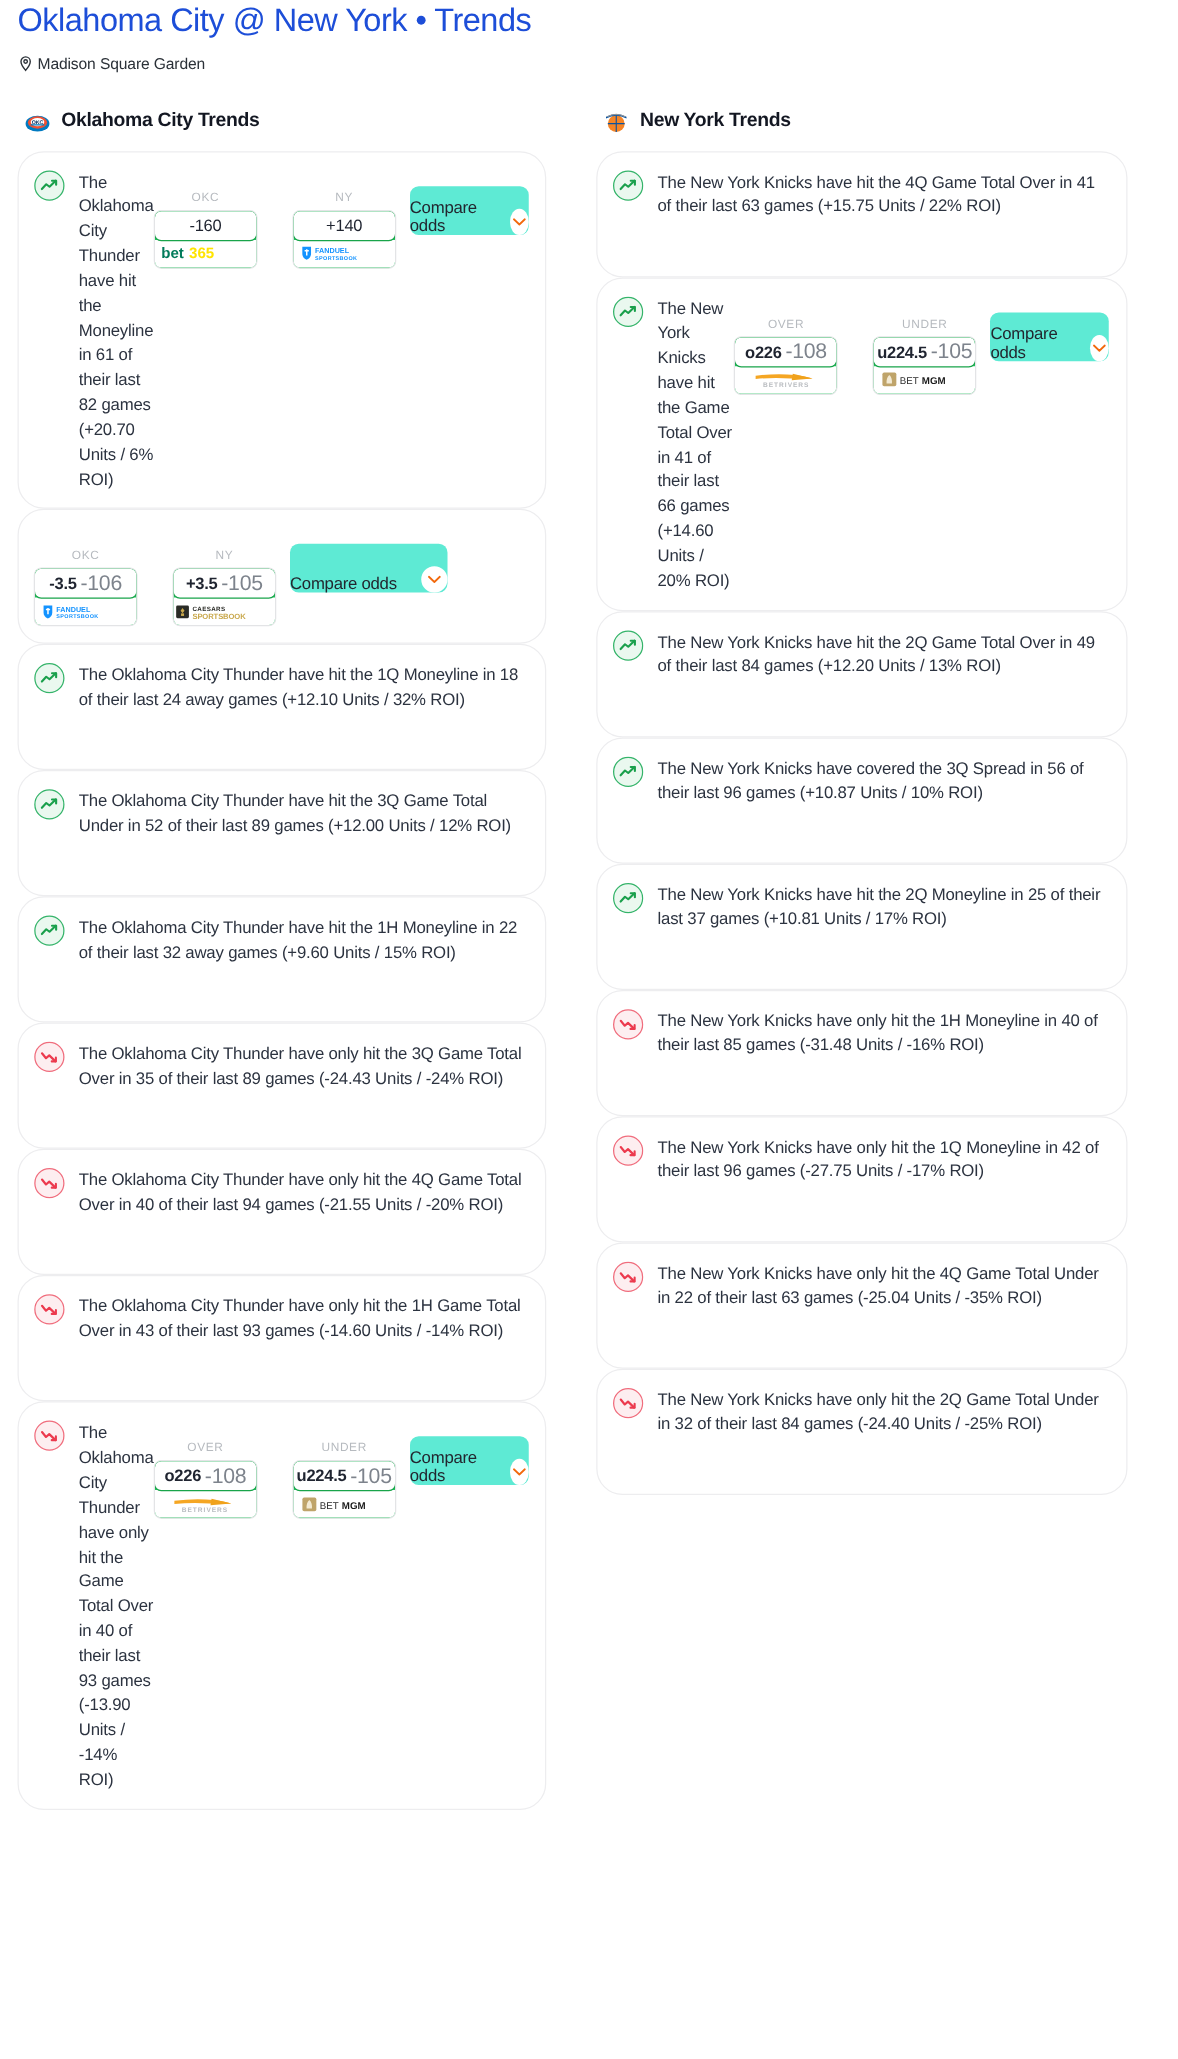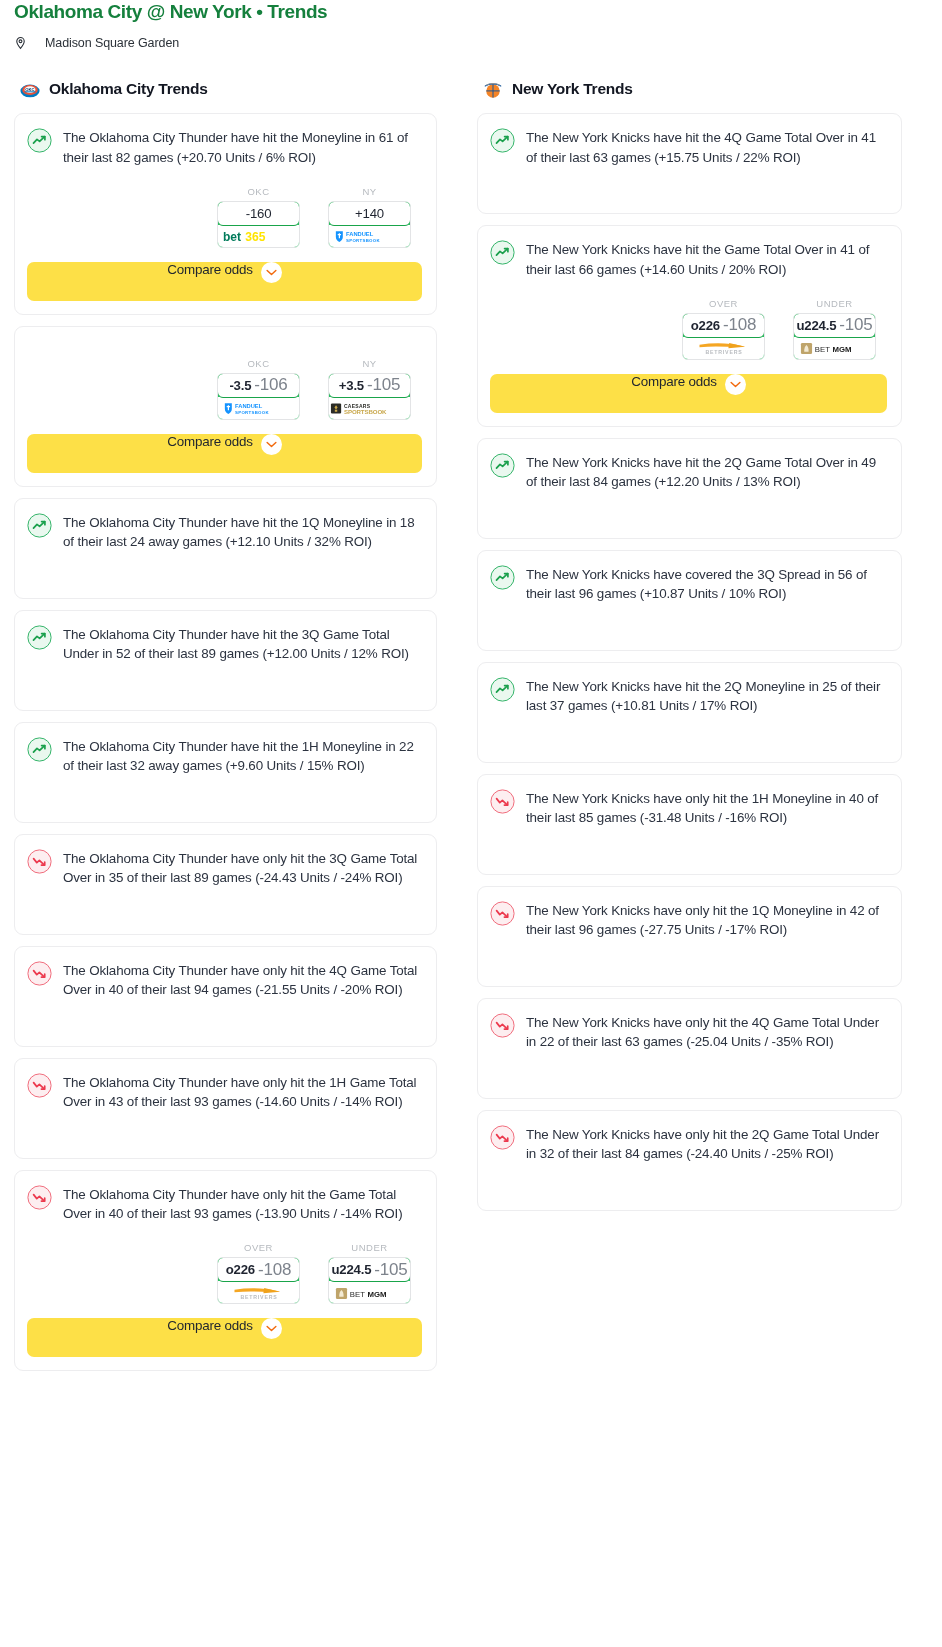--- a/index.html
+++ b/index.html
@@ -8,31 +8,31 @@
     background: #ffffff;
     font-family: "Liberation Sans", sans-serif;
     color: #1f2937;
     -webkit-font-smoothing: antialiased;
   }
   body { padding: 0; }
 
   
   .page-header { padding: 0 14px; }
   .page-title {
-    font-size: 19px;
-    font-weight: 700;
+    font-size: 26px;
+    font-weight: 400;
     letter-spacing: -0.4px;
-    color: #15803d;
+    color: #1d4ed8;
     line-height: 1.1;
     padding-top: 2px;
   }
   .venue-row {
     display: flex;
     align-items: center;
-    gap: 18px;
+    gap: 3px;
     margin-top: 13px;
   }
   .venue-text {
     font-size: 12.5px;
     color: #2b3138;
     letter-spacing: -0.1px;
   }
   .pin-icon { flex: none; width: 13px; height: 14px; display: block; }
 
   
@@ -57,27 +57,26 @@
     font-size: 15.5px;
     font-weight: 700;
     color: #131722;
     letter-spacing: -0.25px;
   }
   .team-logo { width: 22px; height: 20px; flex: none; display: block; }
 
   
   .card {
     border: 1px solid #ededef;
-    border-radius: 9px;
+    border-radius: 21px;
     background: #fff;
-    margin-bottom: 11px;
     padding: 13px 14px 13px 12px;
     min-height: 101px;
     display: flex;
-    flex-direction: column;
+    flex-direction: row;
   }
   .card.no-odds { min-height: 101px; }
 
   .trend-row {
     display: flex;
     align-items: flex-start;
     gap: 11px;
   }
   .trend-icon { flex: none; width: 25px; height: 25px; margin-top: 1px; }
   .trend-text {
@@ -132,27 +131,27 @@
     display: flex;
     align-items: center;
     justify-content: center;
     background: #fff;
   }
   .book-logo { height: 13px; display: block; }
 
   
   .compare {
     margin-top: 14px;
-    background: #fde047;
+    background: #5eead4;
     border-radius: 7px;
     height: 39px;
     display: flex;
-    align-items: flex-start;
+    align-items: flex-end;
     justify-content: center;
-    gap: 8px;
+    gap: 20px;
     cursor: pointer;
   }
   .compare-label {
     font-size: 13.4px;
     color: #22272f;
     letter-spacing: -0.2px;
   }
   .chev-btn {
     width: 21px; height: 21px;
     border-radius: 50%;

